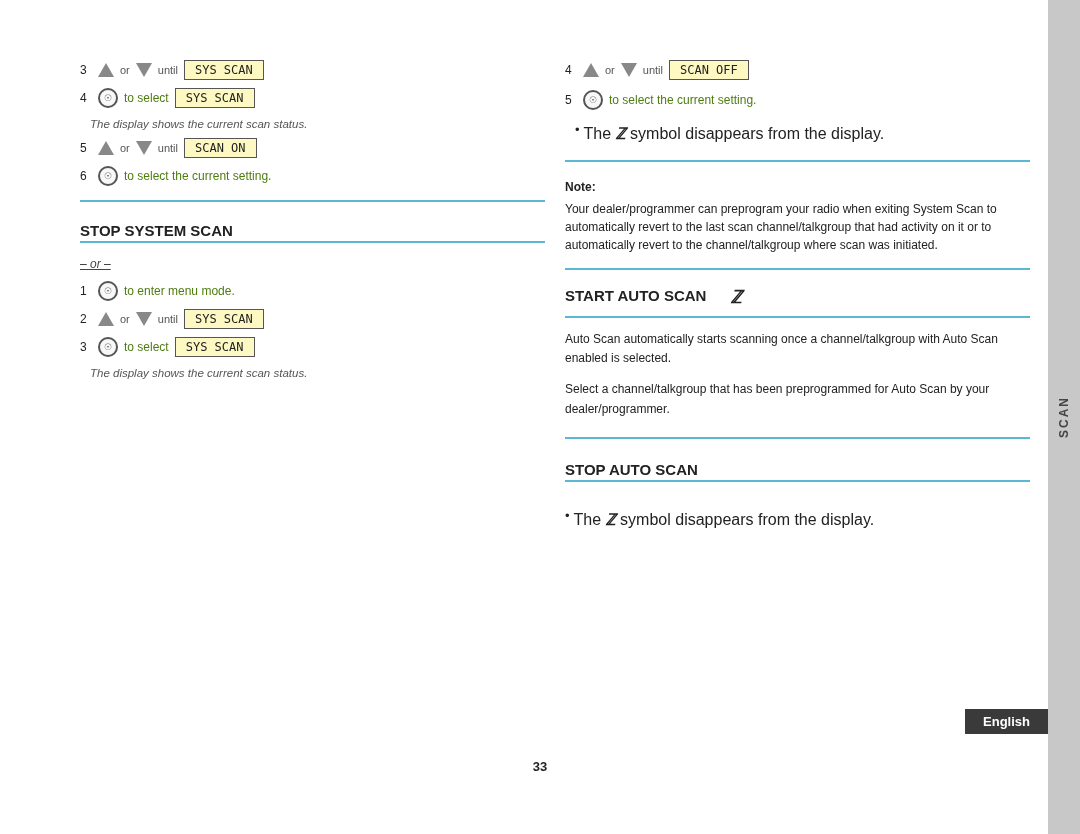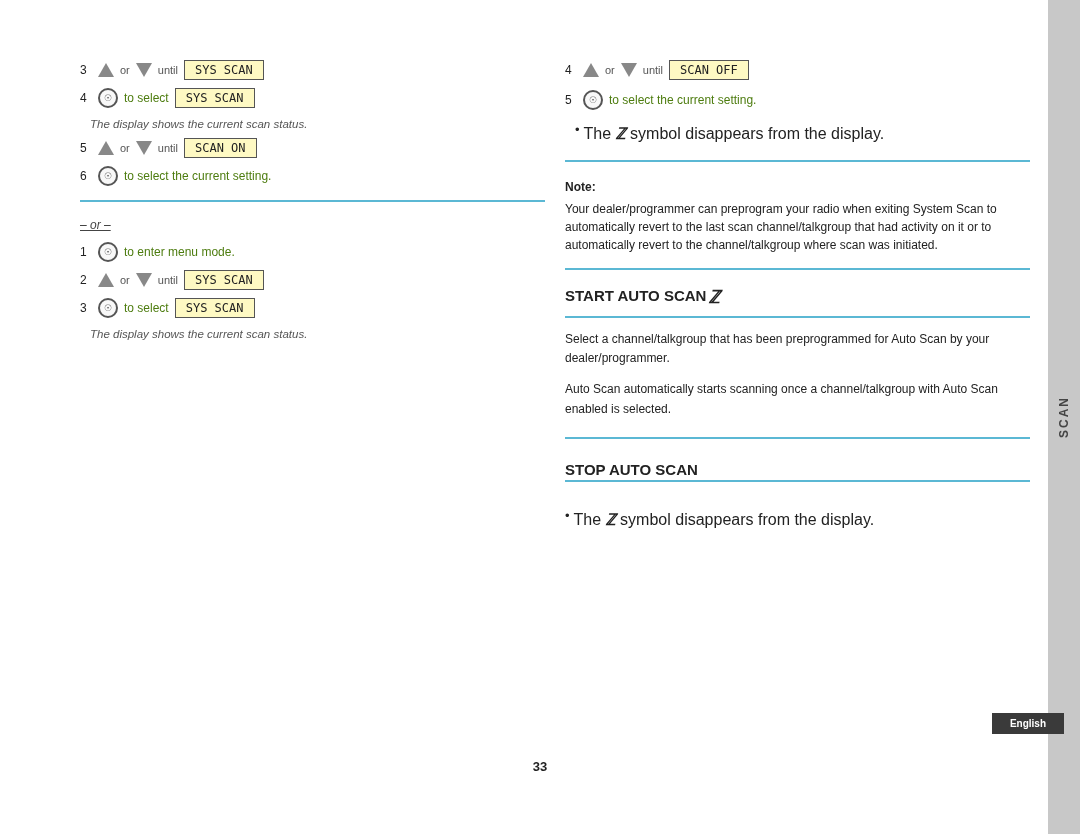--- a/index.html
+++ b/index.html
@@ -35,25 +35,25 @@
       transform: rotate(180deg);
       font-size: 12px;
       font-weight: bold;
       color: #444;
       letter-spacing: 2px;
       text-transform: uppercase;
     }
     
     .english-badge {
       position: absolute;
-      right: 16px;
+      right: 32px;
       bottom: 100px;
       background: #3a3a3a;
       color: #fff;
-      font-size: 10px;
+      font-size: 13px;
       font-weight: bold;
       padding: 5px 18px;
     }
     
     .page-number {
       position: absolute;
       bottom: 60px;
       left: 50%;
       transform: translateX(-50%);
       font-size: 13px;
@@ -273,20 +273,21 @@
       </div>
 
       <div class="instr-row">
         <span class="step-num">6</span>
         <span class="circle-btn">☉</span>
         <span class="instr-text">to select the current setting.</span>
       </div>
 
       <hr class="divider-blue">
 
+      <div class="section-heading">Stop System Scan</div>
 
       <div class="or-separator">– or –</div>
 
       <div class="instr-row">
         <span class="step-num">1</span>
         <span class="circle-btn">☉</span>
         <span class="instr-text">to enter menu mode.</span>
       </div>
 
       <div class="instr-row">
@@ -334,27 +335,27 @@
 
       <hr class="divider-blue">
 
       <div class="note-box">
         <span class="note-label">Note:</span>
         <span class="note-content">Your dealer/programmer can preprogram your radio when exiting System Scan to automatically revert to the last scan channel/talkgroup that had activity on it or to automatically revert to the channel/talkgroup where scan was initiated.</span>
       </div>
 
       <hr class="divider-blue">
 
-      <div style="display:flex;align-items:center;gap:2px;">
+      <div style="display:flex;align-items:center;gap:24px;">
         <span class="section-heading" style="border-bottom:none;margin:0;">Start Auto Scan</span>
         <span class="z-icon" style="font-size:18px;">ℤ</span>
       </div>
       <div style="border-bottom:2px solid #5bb8d4;margin-bottom:4px;"></div>
+      <div class="section-body">Auto Scan automatically starts scanning once a channel/talkgroup with Auto Scan enabled is selected.</div>
       <div class="section-body">Select a channel/talkgroup that has been preprogrammed for Auto Scan by your dealer/programmer.</div>
-      <div class="section-body">Auto Scan automatically starts scanning once a channel/talkgroup with Auto Scan enabled is selected.</div>
 
       <hr class="divider-blue">
 
       <div class="section-heading">Stop Auto Scan</div>
       <div class="section-body"></div>
       <div class="bullet-row">
         <span class="bullet-dot">•</span>
         <span class="bullet-text">The <span class="z-icon">ℤ</span> symbol disappears from the display.</span>
       </div>
 

